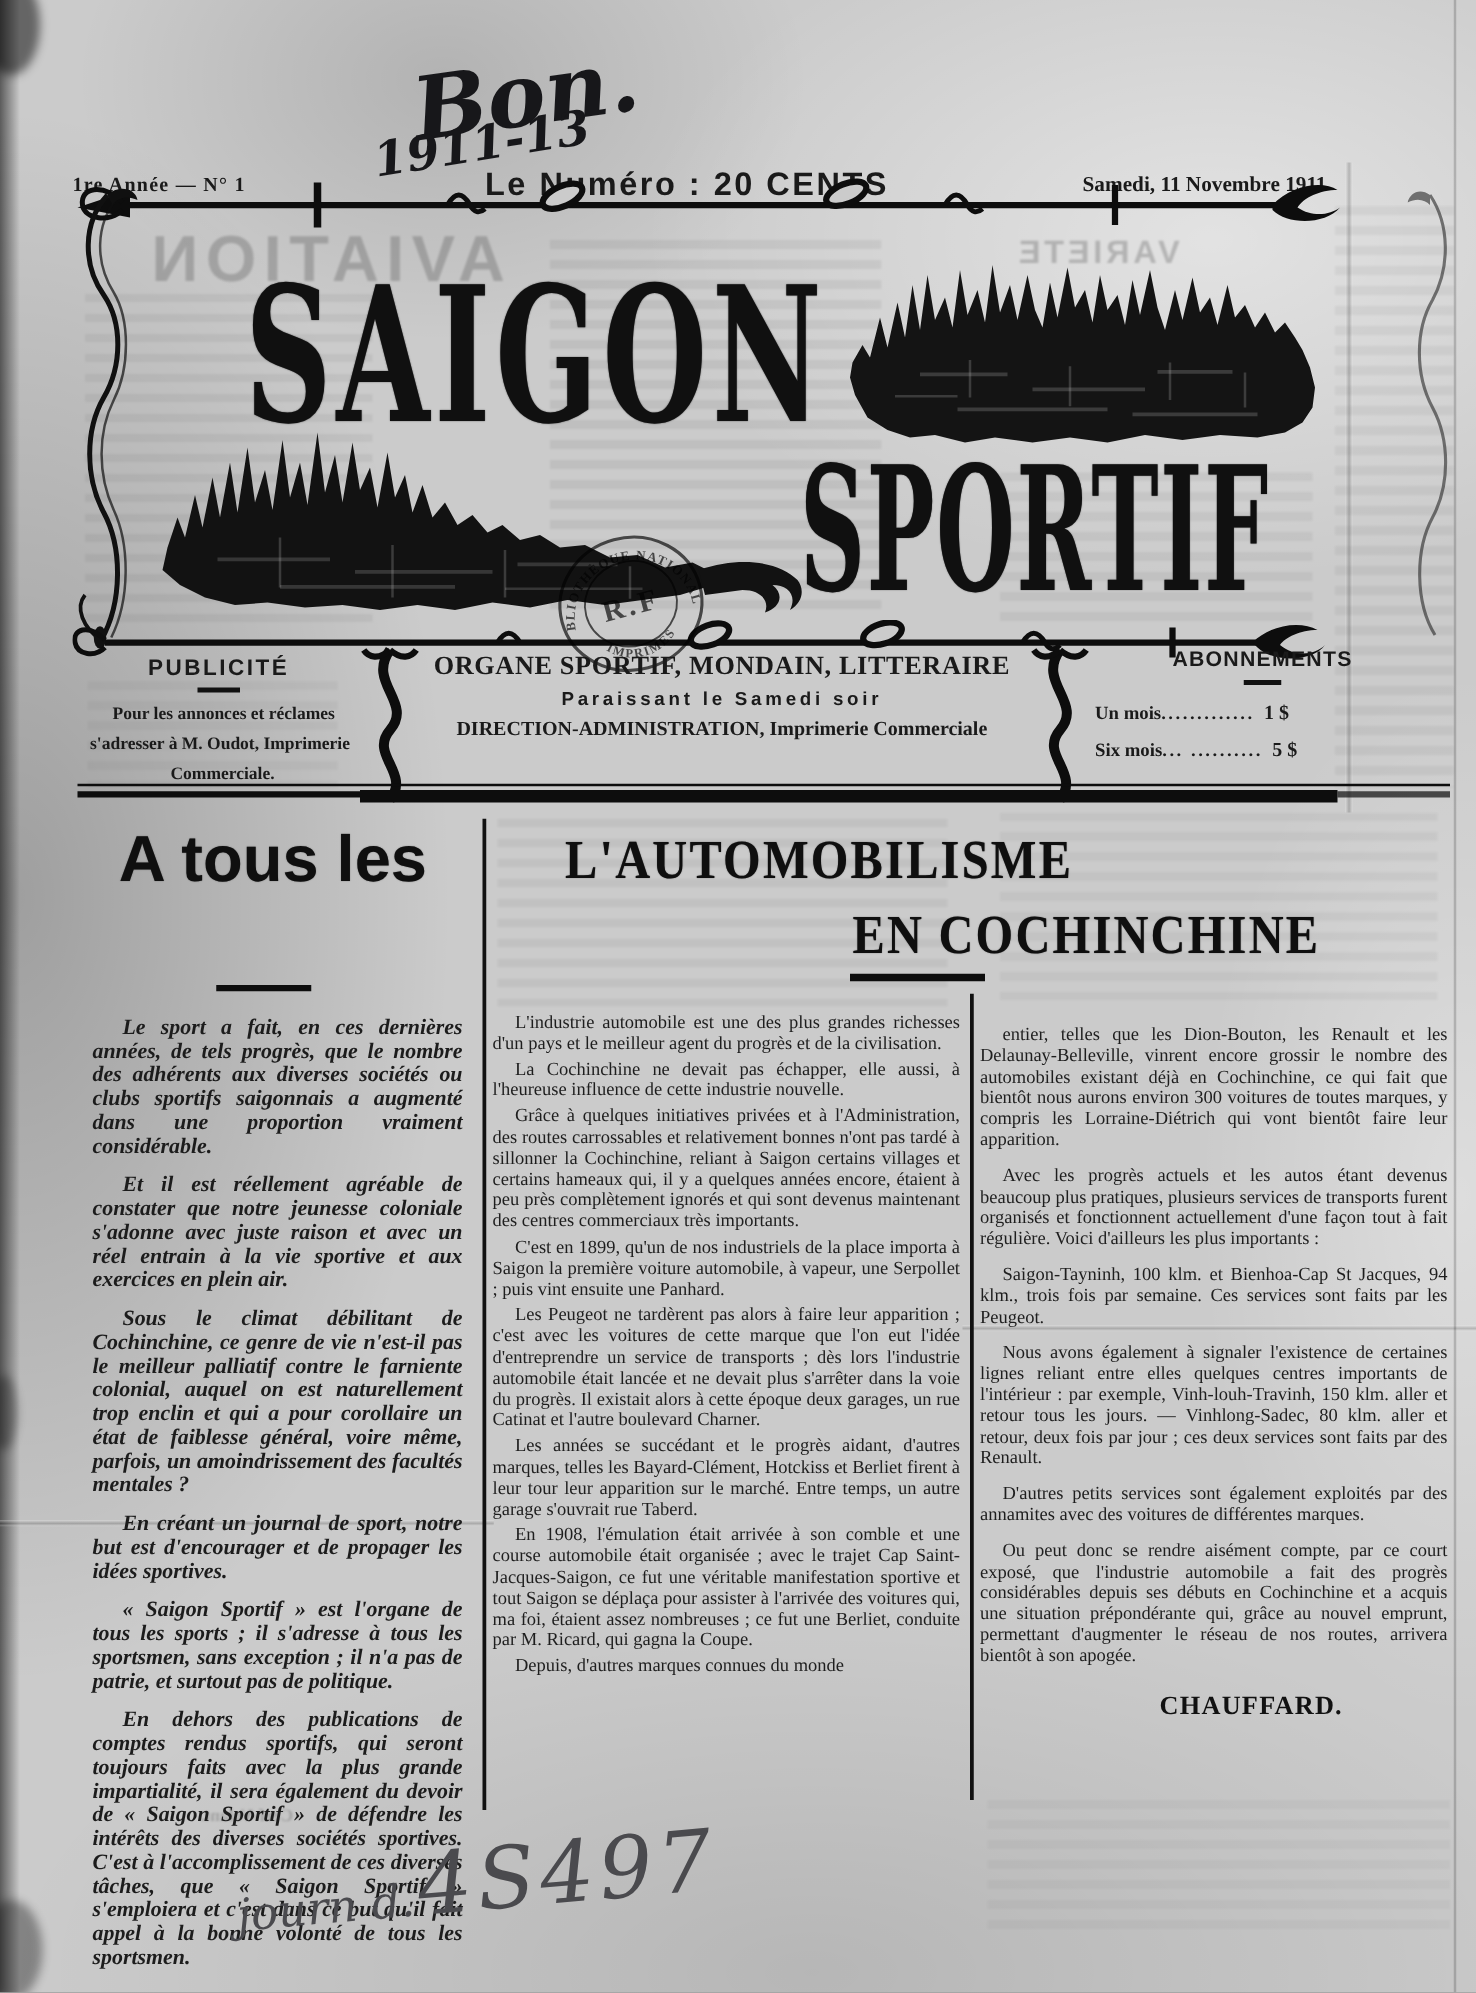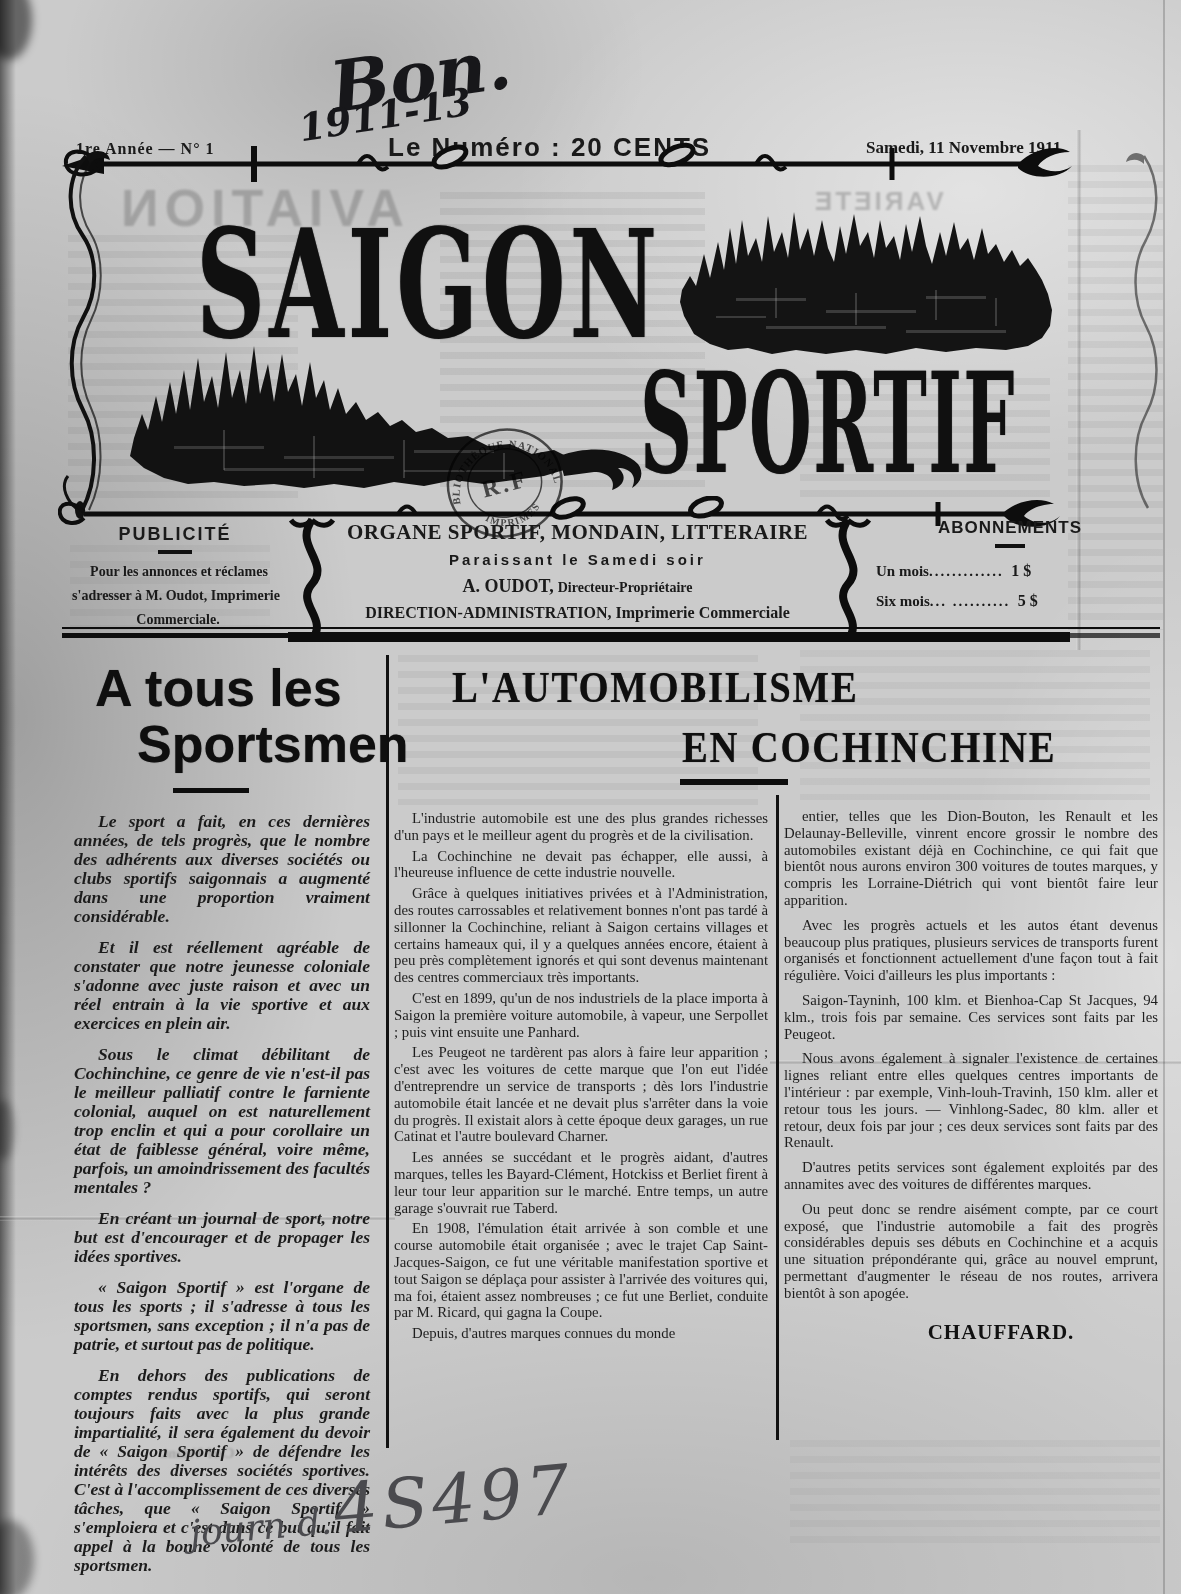--- a/index.html
+++ b/index.html
@@ -61,21 +61,21 @@
   
   .left-head{font-family:"Liberation Sans",sans-serif;font-weight:bold;font-size:52px;color:#0f0f0f;
     white-space:nowrap;letter-spacing:0px;text-shadow:0 0 1px rgba(0,0,0,.5);}
   .main-head{font-family:"Liberation Serif",serif;font-weight:bold;font-size:44px;color:#0f0f0f;
     white-space:nowrap;letter-spacing:2px;transform:scaleX(.88);transform-origin:left top;
     text-shadow:0 0 1px rgba(0,0,0,.55);}
   .col-ital p{font-style:italic;font-weight:700;font-size:17.5px;line-height:19px;margin:12px;
     text-indent:24px;text-align:justify;color:#1c1c1c;}
   .col-body p{font-weight:400;font-size:14.8px;line-height:16.8px;margin:0 0 4px;
     text-indent:18px;text-align:justify;color:#1e1e1e;}
-  .col-body2 p{margin:0 0 8px;}
+  .col-body2 p{margin:12px 0 8px;}
   .sig{font-weight:bold;letter-spacing:1px;color:#111;}
 </style>
 </head>
 <body>
 
 <div class="page">
 
   <div class="abs edge-left"></div>
   <div class="abs blob" style="left:-14px;top:-20px;width:46px;height:80px;"></div>
   <div class="abs blob" style="left:-8px;top:1100px;width:22px;height:60px;opacity:.6;"></div>
@@ -93,21 +93,21 @@
   <div class="abs ghost" style="left:800px;top:650px;width:350px;height:150px;opacity:.4;"></div>
   <div class="abs ghost" style="left:70px;top:545px;width:200px;height:85px;opacity:.35;"></div>
   <div class="abs ghost" style="left:790px;top:1440px;width:370px;height:110px;opacity:.3;"></div>
   <div class="abs ghostword" style="left:115px;top:178px;font-size:52px;letter-spacing:6px;">AVIATION</div>
   <div class="abs ghostword" style="left:812px;top:186px;font-size:26px;letter-spacing:3px;">VARIETE</div>
   <div class="abs ghostword" style="left:160px;top:1446px;font-size:14px;font-family:'Liberation Serif',serif;">Cerf-Volant.</div>
 
   <div class="abs hand" style="left:330px;top:34px;font-size:70px;font-weight:700;transform:rotate(-8deg);">Bon.</div>
   <div class="abs hand" style="left:298px;top:92px;font-size:38px;font-weight:600;transform:rotate(-9deg);">1911-13</div>
 
-  <div class="abs hdr hdr-issue" style="left:76px;top:140px;">1re Année — N° 1</div>
+  <div class="abs hdr hdr-issue" style="left:58px;top:140px;">1re Année — N° 1</div>
   <div class="abs hdr hdr-price" style="left:388px;top:132px;">Le Numéro : 20 CENTS</div>
   <div class="abs hdr hdr-date" style="left:866px;top:138px;">Samedi, 11 Novembre 1911</div>
 
   <svg class="abs" style="left:58px;top:142px;" width="1020" height="44" viewBox="0 0 1020 44">
     <path d="M40,22 H965" stroke="#0d0d0d" stroke-width="5" fill="none"></path>
     <path d="M4,24 L46,10 L46,32 Z" fill="#0d0d0d"></path>
     <path d="M40,20 C24,4 6,8 8,22 C10,34 30,36 40,26" stroke="#0d0d0d" stroke-width="4" fill="none"></path>
     <path d="M196,4 V40" stroke="#0d0d0d" stroke-width="6"></path>
     <path d="M834,6 V38" stroke="#0d0d0d" stroke-width="5"></path>
     <ellipse cx="392" cy="15" rx="17" ry="8" transform="rotate(-24 392 15)" stroke="#0d0d0d" stroke-width="5" fill="#cbcbcb"></ellipse>
@@ -211,24 +211,20 @@
     <div class="ib-title pub-title">PUBLICITÉ</div>
     <div class="mini-rule" style="width:34px;margin:5px auto 10px;"></div>
     <div class="pub-line" style="margin-left:8px;">Pour les annonces et réclames</div>
     <div class="pub-line" style="margin-left:2px;margin-top:8px;">s'adresser à M. Oudot, Imprimerie</div>
     <div class="pub-line" style="margin-left:6px;margin-top:8px;">Commerciale.</div>
   </div>
 
   <div class="abs ib" style="left:345px;top:520px;width:465px;">
     <div class="org1">ORGANE SPORTIF, MONDAIN, LITTERAIRE</div>
     <div class="org2" style="margin-top:6px;">Paraissant le Samedi soir</div>
-    <div style="margin-top:8px;">
-      <span class="org3n">A. OUDOT,</span>
-      <span class="org3r">Directeur-Propriétaire</span>
-    </div>
     <div style="margin-top:7px;">
       <span class="org4c">DIRECTION-ADMINISTRATION,</span>
       <span class="org4r">Imprimerie Commerciale</span>
     </div>
   </div>
 
   <div class="abs" style="left:860px;top:518px;width:300px;">
     <div class="ib-title abo-title" style="text-align:center;">ABONNEMENTS</div>
     <div class="mini-rule" style="width:30px;margin:6px auto 14px;"></div>
     <div class="abo-row" style="margin-left:16px;">
@@ -241,21 +237,20 @@
 
   <div class="abs bar" style="left:62px;top:627px;width:1098px;height:2px;"></div>
   <div class="abs bar" style="left:62px;top:633px;width:226px;height:5px;"></div>
   <div class="abs bar" style="left:288px;top:632px;width:782px;height:10px;"></div>
   <div class="abs bar" style="left:1070px;top:633px;width:90px;height:5px;opacity:.7;"></div>
 
   <div class="abs vrule" style="left:386px;top:655px;height:793px;"></div>
   <div class="abs vrule" style="left:776px;top:795px;height:645px;"></div>
 
   <div class="abs left-head" style="left:95px;top:658px;">A tous les</div>
-  <div class="abs left-head" style="left:137px;top:714px;">Sportsmen</div>
   <div class="abs bar" style="left:173px;top:788px;width:76px;height:5px;"></div>
   <div class="abs col-ital" style="left:62px;top:800px;width:320px;">
     <p>Le sport a fait, en ces dernières années, de tels progrès, que le nombre des adhérents aux diverses sociétés ou clubs sportifs saigonnais a augmenté dans une proportion vraiment considérable.</p>
     <p>Et il est réellement agréable de constater que notre jeunesse coloniale s'adonne avec juste raison et avec un réel entrain à la vie sportive et aux exercices en plein air.</p>
     <p>Sous le climat débilitant de Cochinchine, ce genre de vie n'est-il pas le meilleur palliatif contre le farniente colonial, auquel on est naturellement trop enclin et qui a pour corollaire un état de faiblesse général, voire même, parfois, un amoindrissement des facultés mentales ?</p>
     <p>En créant un journal de sport, notre but est d'encourager et de propager les idées sportives.</p>
     <p>« Saigon Sportif » est l'organe de tous les sports ; il s'adresse à tous les sportsmen, sans exception ; il n'a pas de patrie, et surtout pas de politique.</p>
     <p>En dehors des publications de comptes rendus sportifs, qui seront toujours faits avec la plus grande impartialité, il sera également du devoir de « Saigon Sportif » de défendre les intérêts des diverses sociétés sportives. C'est à l'accomplissement de ces diverses tâches, que « Saigon Sportif » s'emploiera et c'est dans ce but qu'il fait appel à la bonne volonté de tous les sportsmen.</p>
   </div>
 

